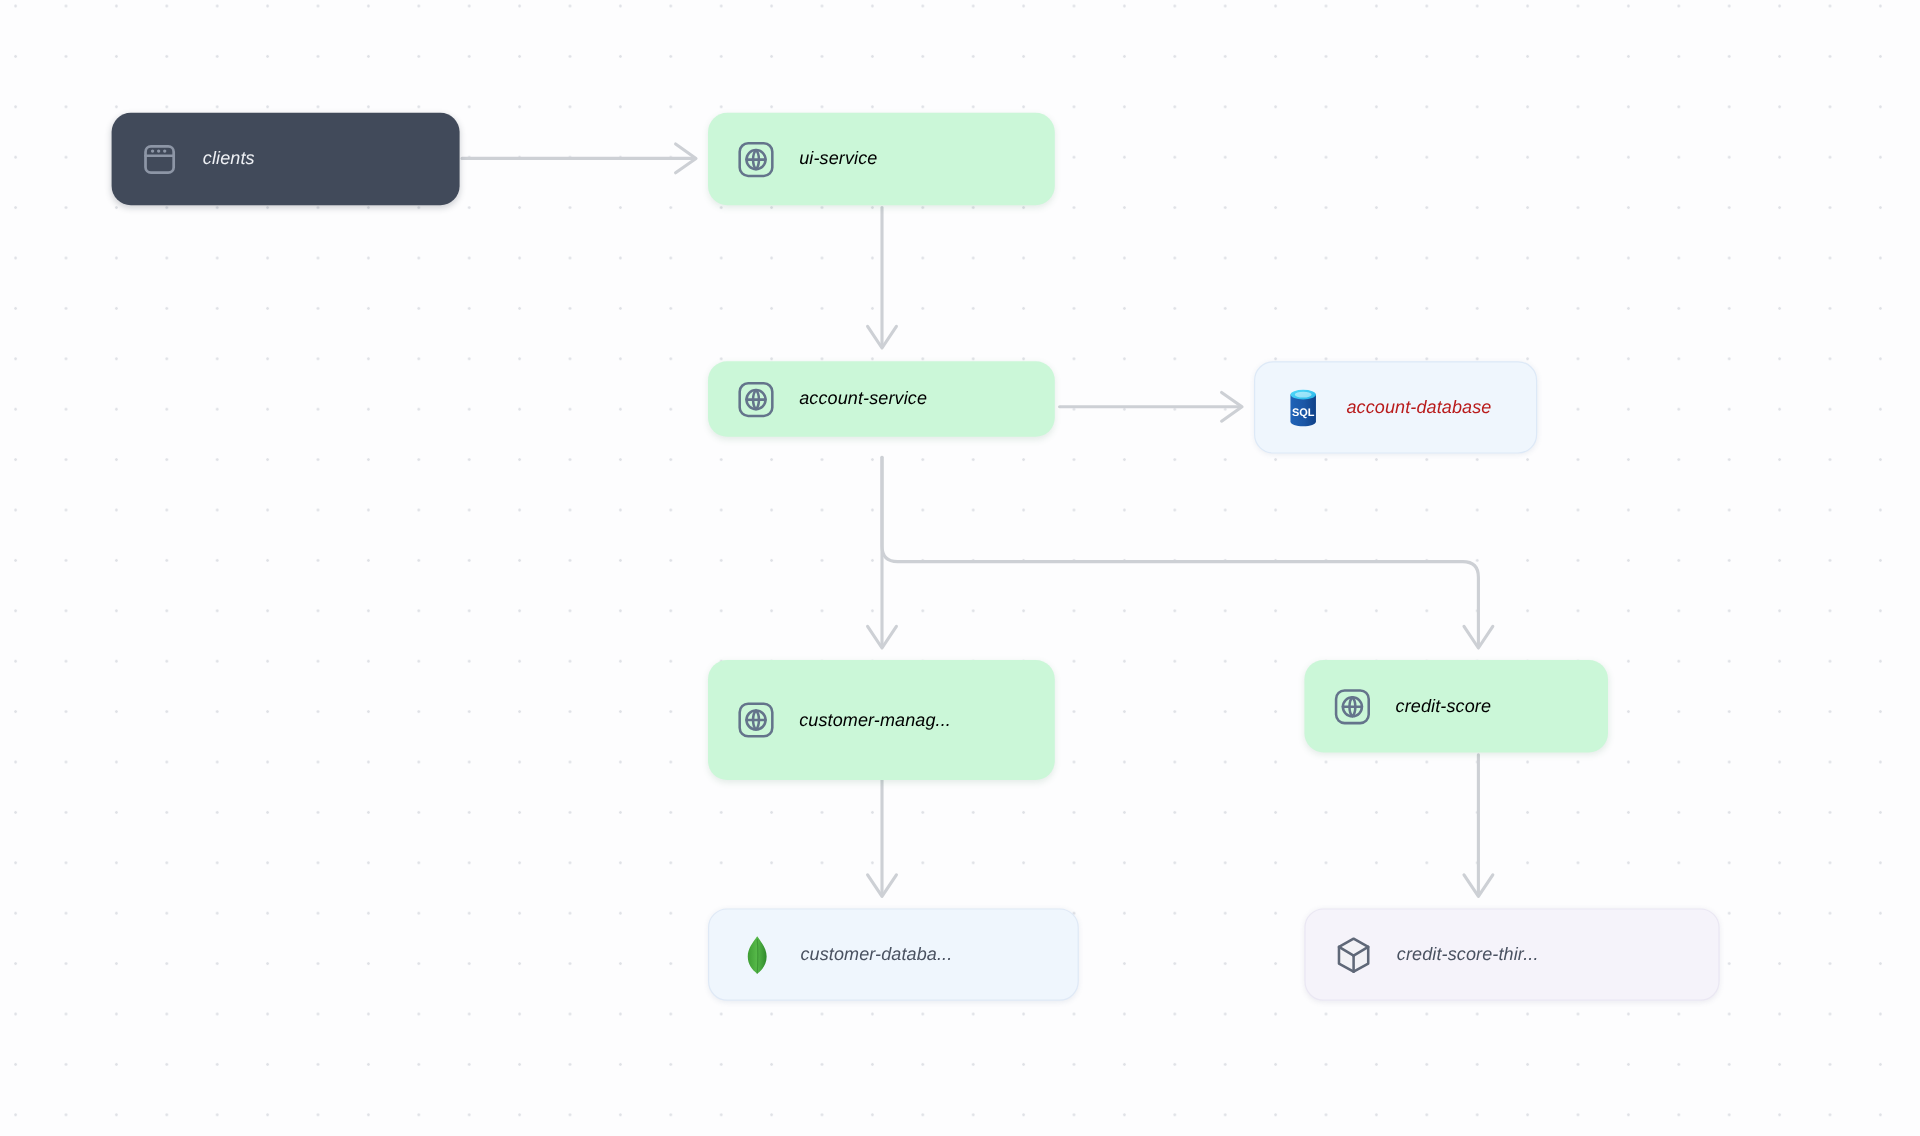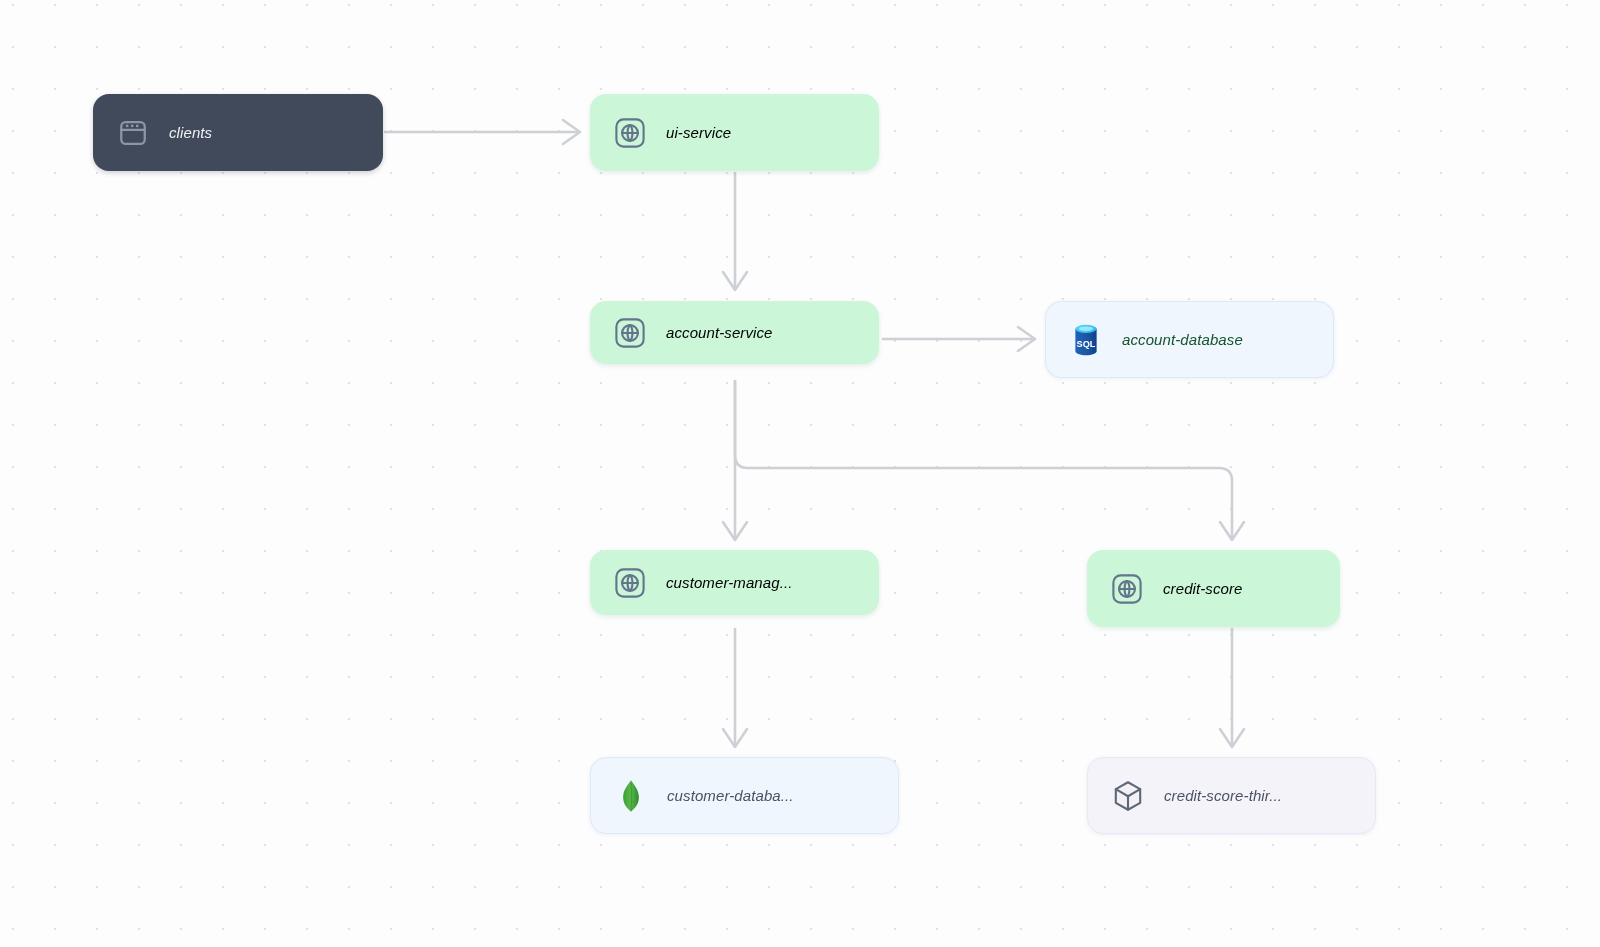--- a/index.html
+++ b/index.html
@@ -63,21 +63,21 @@
     background: #cbf7d8;
     box-shadow: 0 2px 5px rgba(60,120,85,0.13);
   }
   .n-service .node-label { color: #000000; }
 
   .n-db-sql {
     background: #eff6fd;
     border: 1px solid #dde9f7;
     box-shadow: 0 1px 4px rgba(80,110,150,0.10);
   }
-  .n-db-sql .node-label { color: #14532d; }
+  .n-db-sql .node-label { color: #b91c1c; }
 
   .n-db-mongo {
     background: #eff6fd;
     border: 1px solid #dfe9f6;
     box-shadow: 0 1px 4px rgba(80,110,150,0.10);
   }
   .n-db-mongo .node-label { color: #4a5261; }
 
   .n-external {
     background: #f5f3fa;
@@ -162,21 +162,21 @@
       <svg width="34" height="34" viewBox="0 0 24 24" fill="none" stroke="#64748b" stroke-width="1.5" stroke-linecap="round" stroke-linejoin="round">
         <rect x="2.4" y="2.4" width="19.2" height="19.2" rx="5"></rect>
         <circle cx="12" cy="12" r="5.6"></circle>
         <path d="M6.4 12 H17.6"></path>
         <path d="M12 6.4 C14.3 8.6 14.3 15.4 12 17.6 C9.7 15.4 9.7 8.6 12 6.4 Z"></path>
       </svg>
     </span>
     <span class="node-label">account-service</span>
   </div>
 
-  <div class="node n-db-sql" style="left:1045px; top:301px; width:289px; height:77px;">
+  <div class="node n-db-sql" style="left:1045px; top:301px; width:236px; height:77px;">
     <span class="node-icon">
       <svg width="32" height="34" viewBox="0 0 28 32" xmlns="http://www.w3.org/2000/svg">
         <defs>
           <linearGradient id="sqlBody" x1="0" y1="0" x2="1" y2="0">
             <stop offset="0%" stop-color="#1f63b8"></stop>
             <stop offset="55%" stop-color="#1b56a5"></stop>
             <stop offset="100%" stop-color="#0f4188"></stop>
           </linearGradient>
           <linearGradient id="sqlTop" x1="0" y1="0" x2="1" y2="1">
             <stop offset="0%" stop-color="#56dcfb"></stop>
@@ -185,21 +185,21 @@
         </defs>
         <path d="M4 5.5 H24 V26.5 C24 28.6 19.5 30.3 14 30.3 C8.5 30.3 4 28.6 4 26.5 Z" fill="url(#sqlBody)"></path>
         <ellipse cx="14" cy="5.5" rx="10" ry="3.8" fill="url(#sqlTop)"></ellipse>
         <ellipse cx="14" cy="5.5" rx="6.6" ry="2.3" fill="#e8fbff" opacity="0.55"></ellipse>
         <text x="14" y="22.2" font-family="'Liberation Sans', sans-serif" font-size="8.6" font-weight="bold" fill="#ffffff" text-anchor="middle">SQL</text>
       </svg>
     </span>
     <span class="node-label">account-database</span>
   </div>
 
-  <div class="node n-service" style="left:590px; top:550px; width:289px; height:65px;">
+  <div class="node n-service" style="left:590px; top:550px; width:289px; height:100px;">
     <span class="node-icon">
       <svg width="34" height="34" viewBox="0 0 24 24" fill="none" stroke="#64748b" stroke-width="1.5" stroke-linecap="round" stroke-linejoin="round">
         <rect x="2.4" y="2.4" width="19.2" height="19.2" rx="5"></rect>
         <circle cx="12" cy="12" r="5.6"></circle>
         <path d="M6.4 12 H17.6"></path>
         <path d="M12 6.4 C14.3 8.6 14.3 15.4 12 17.6 C9.7 15.4 9.7 8.6 12 6.4 Z"></path>
       </svg>
     </span>
     <span class="node-label">customer-manag...</span>
   </div>
@@ -226,21 +226,21 @@
             <stop offset="100%" stop-color="#2f8a2c"></stop>
           </linearGradient>
         </defs>
         <path d="M12 1.2 C15.6 6.4 19.4 10.8 19.4 17.1 C19.4 23.2 16.1 27.4 12 30.6 C7.9 27.4 4.6 23.2 4.6 17.1 C4.6 10.8 8.4 6.4 12 1.2 Z" fill="url(#mongoLeaf)"></path>
         <path d="M12 3.4 C12.5 9 12.6 21 12 30.6" stroke="#2a7a26" stroke-width="0.9" fill="none" opacity="0.5"></path>
       </svg>
     </span>
     <span class="node-label">customer-databa...</span>
   </div>
 
-  <div class="node n-external" style="left:1087px; top:757px; width:289px; height:77px;">
+  <div class="node n-external" style="left:1087px; top:757px; width:346px; height:77px;">
     <span class="node-icon">
       <svg width="34" height="34" viewBox="0 0 24 24" fill="none" stroke="#5f6878" stroke-width="1.5" stroke-linecap="round" stroke-linejoin="round">
         <path d="M12 2.3 L20.6 7.1 V16.9 L12 21.7 L3.4 16.9 V7.1 Z" fill="#f2f2f6"></path>
         <path d="M12 21.7 V12.2"></path>
         <path d="M12 12.2 L20.6 7.1"></path>
         <path d="M12 12.2 L3.4 7.1"></path>
       </svg>
     </span>
     <span class="node-label">credit-score-thir...</span>
   </div>

